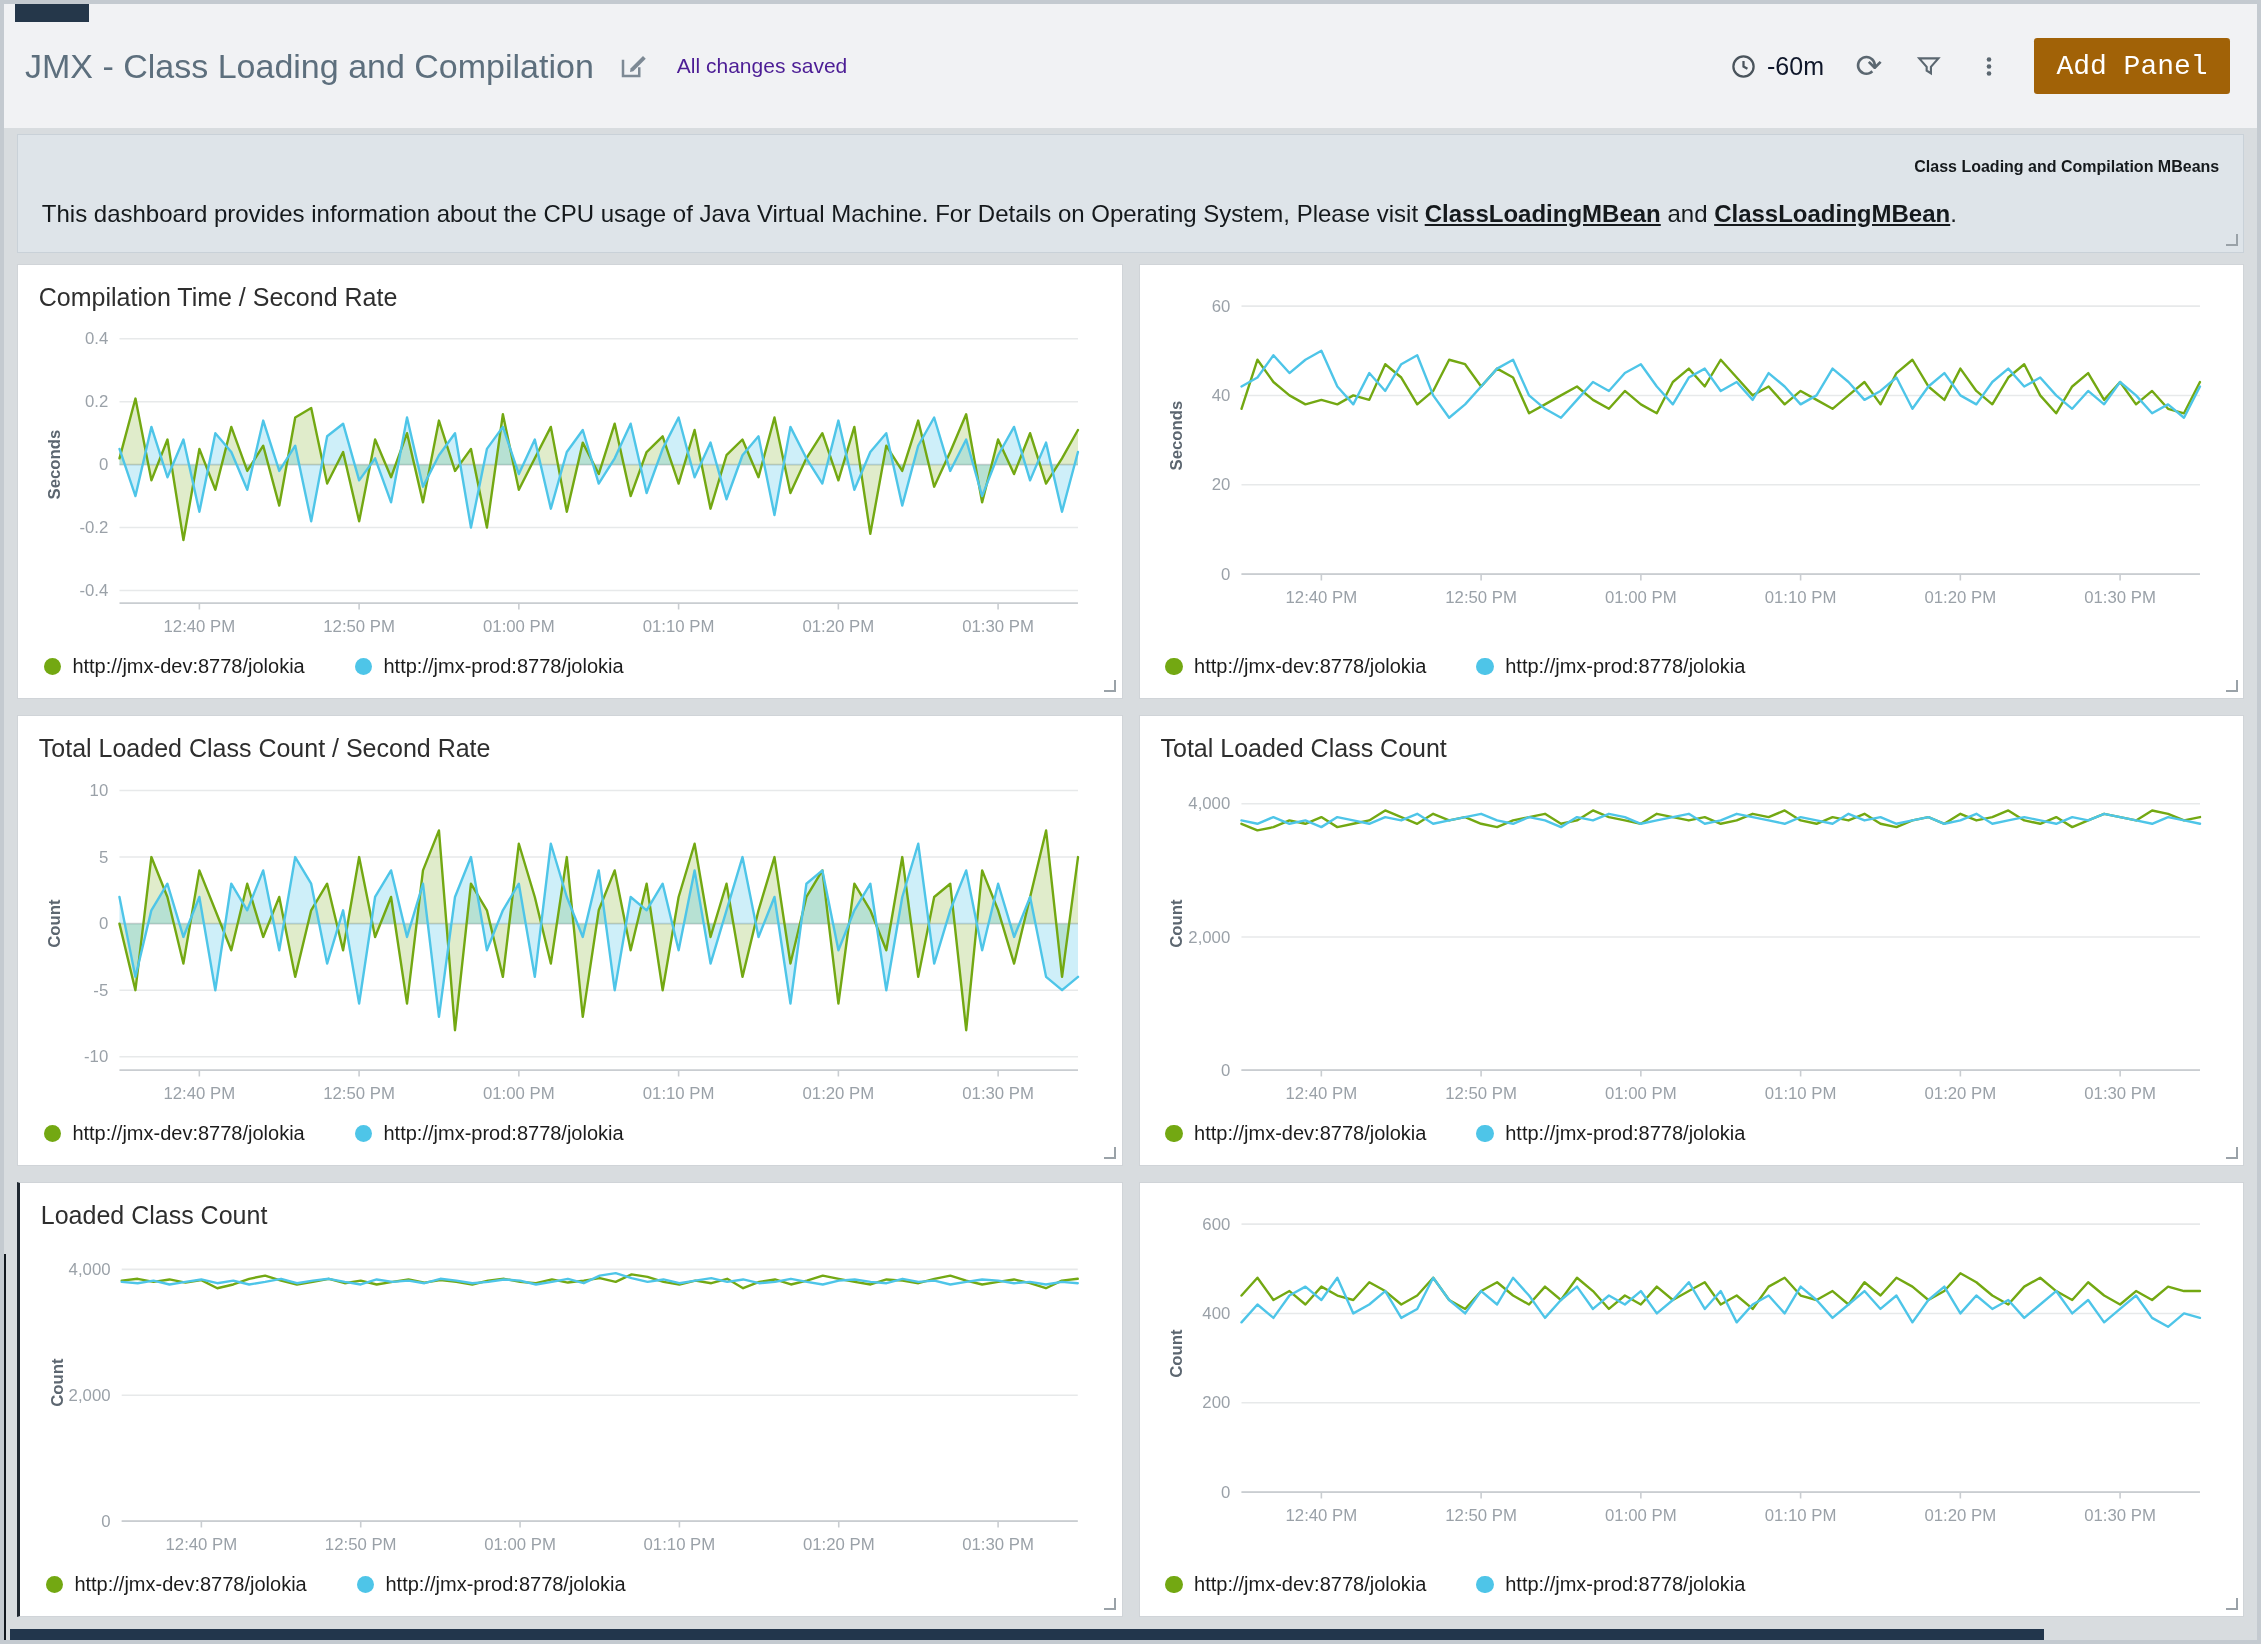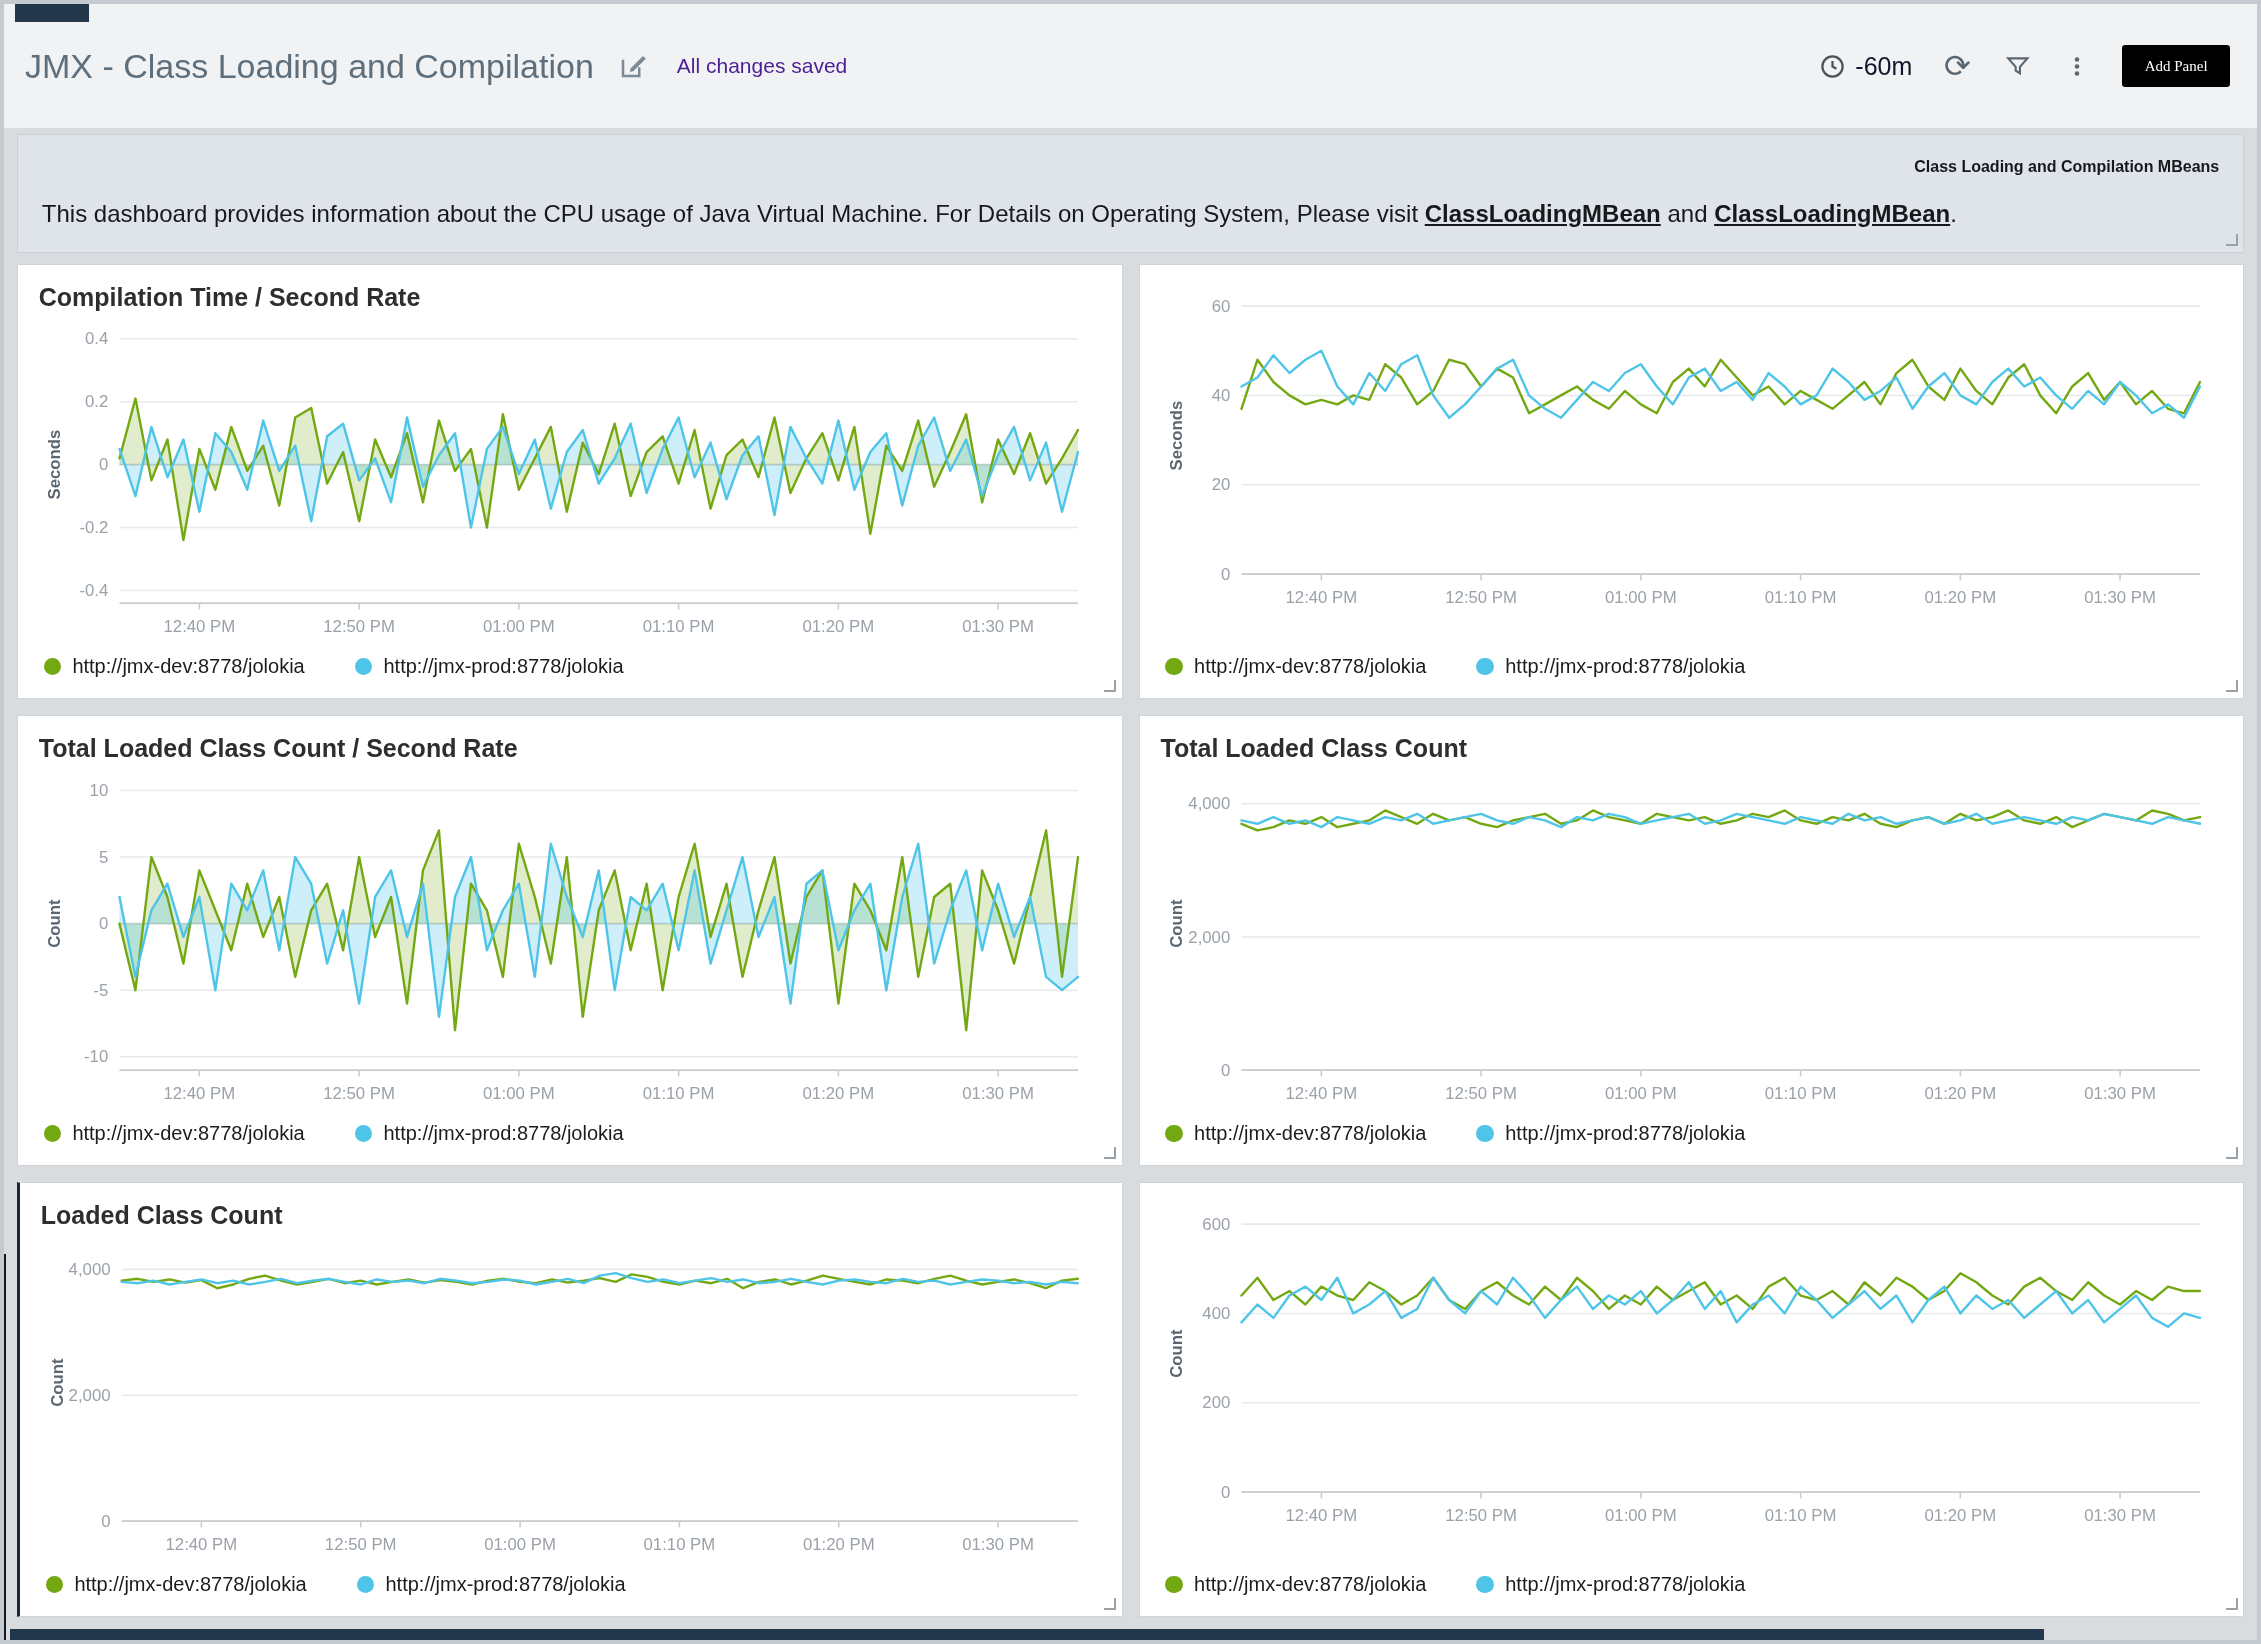--- a/index.html
+++ b/index.html
@@ -25,24 +25,24 @@
     color: #5d6f7d;
   }
   .edit-icon { margin-left: 24px; width: 30px; height: 30px; cursor: pointer; }
   .saved-status { margin-left: 29px; font-size: 21px; color: #4c1d95; }
   .header-right { margin-left: auto; display: flex; align-items: center; gap: 30px; }
   .time-range { display: flex; align-items: center; gap: 9.6px; font-size: 25px; color: #0f172a; cursor: pointer; }
   .tool-icon { width: 30px; height: 30px; cursor: pointer; display: inline-flex; align-items: center; justify-content: center; }
   .refresh-glyph { font-size: 32px; color: #5b6770; line-height: 1; }
   .add-panel-button {
     border: none;
-    background: #000000;
+    background: #a16207;
     color: #ffffff;
-    font-family: Liberation Serif, serif;
-    font-size: 15px;
+    font-family: Liberation Mono, monospace;
+    font-size: 28px;
     padding: 12.8px 22.4px;
     border-radius: 3.2px;
     cursor: pointer;
   }
   
   .info-panel {
     margin: 6.4px 12.8px 11.2px 12.8px;
     background: #dee4e9;
     border: 1.6px solid #c9d1d8;
     padding: 22.4px 24px 24px 24px;
@@ -61,21 +61,21 @@
     gap: 16px;
   }
   .panel {
     background: #ffffff;
     border: 0.8px solid #d0d4d8;
     position: relative;
     display: flex;
     flex-direction: column;
     padding: 17.6px 21px 6.4px 21px;
   }
-  .panel-title { font-size: 25px; font-weight: 700; color: #2e2e2e; }
+  .panel-title { font-size: 25px; font-weight: 400; color: #2e2e2e; }
   .chart-body { flex: 1; min-height: 0; position: relative; margin-top: 3.2px; }
   .chart-body svg { position: absolute; left: 0; top: 0; }
   .panel-legend { height: 50px; display: flex; align-items: center; gap: 50px; padding-left: 4.8px; }
   .legend-item { display: flex; align-items: center; gap: 11.2px; font-size: 20px; color: #1c1c1c; cursor: pointer; }
   .legend-dot { width: 17.6px; height: 17.6px; border-radius: 50%; }
   .resize-handle {
     position: absolute; right: 5.6px; bottom: 5.6px;
     width: 12px; height: 12px;
     border-right: 2.4px solid #9aa2a8;
     border-bottom: 2.4px solid #9aa2a8;

